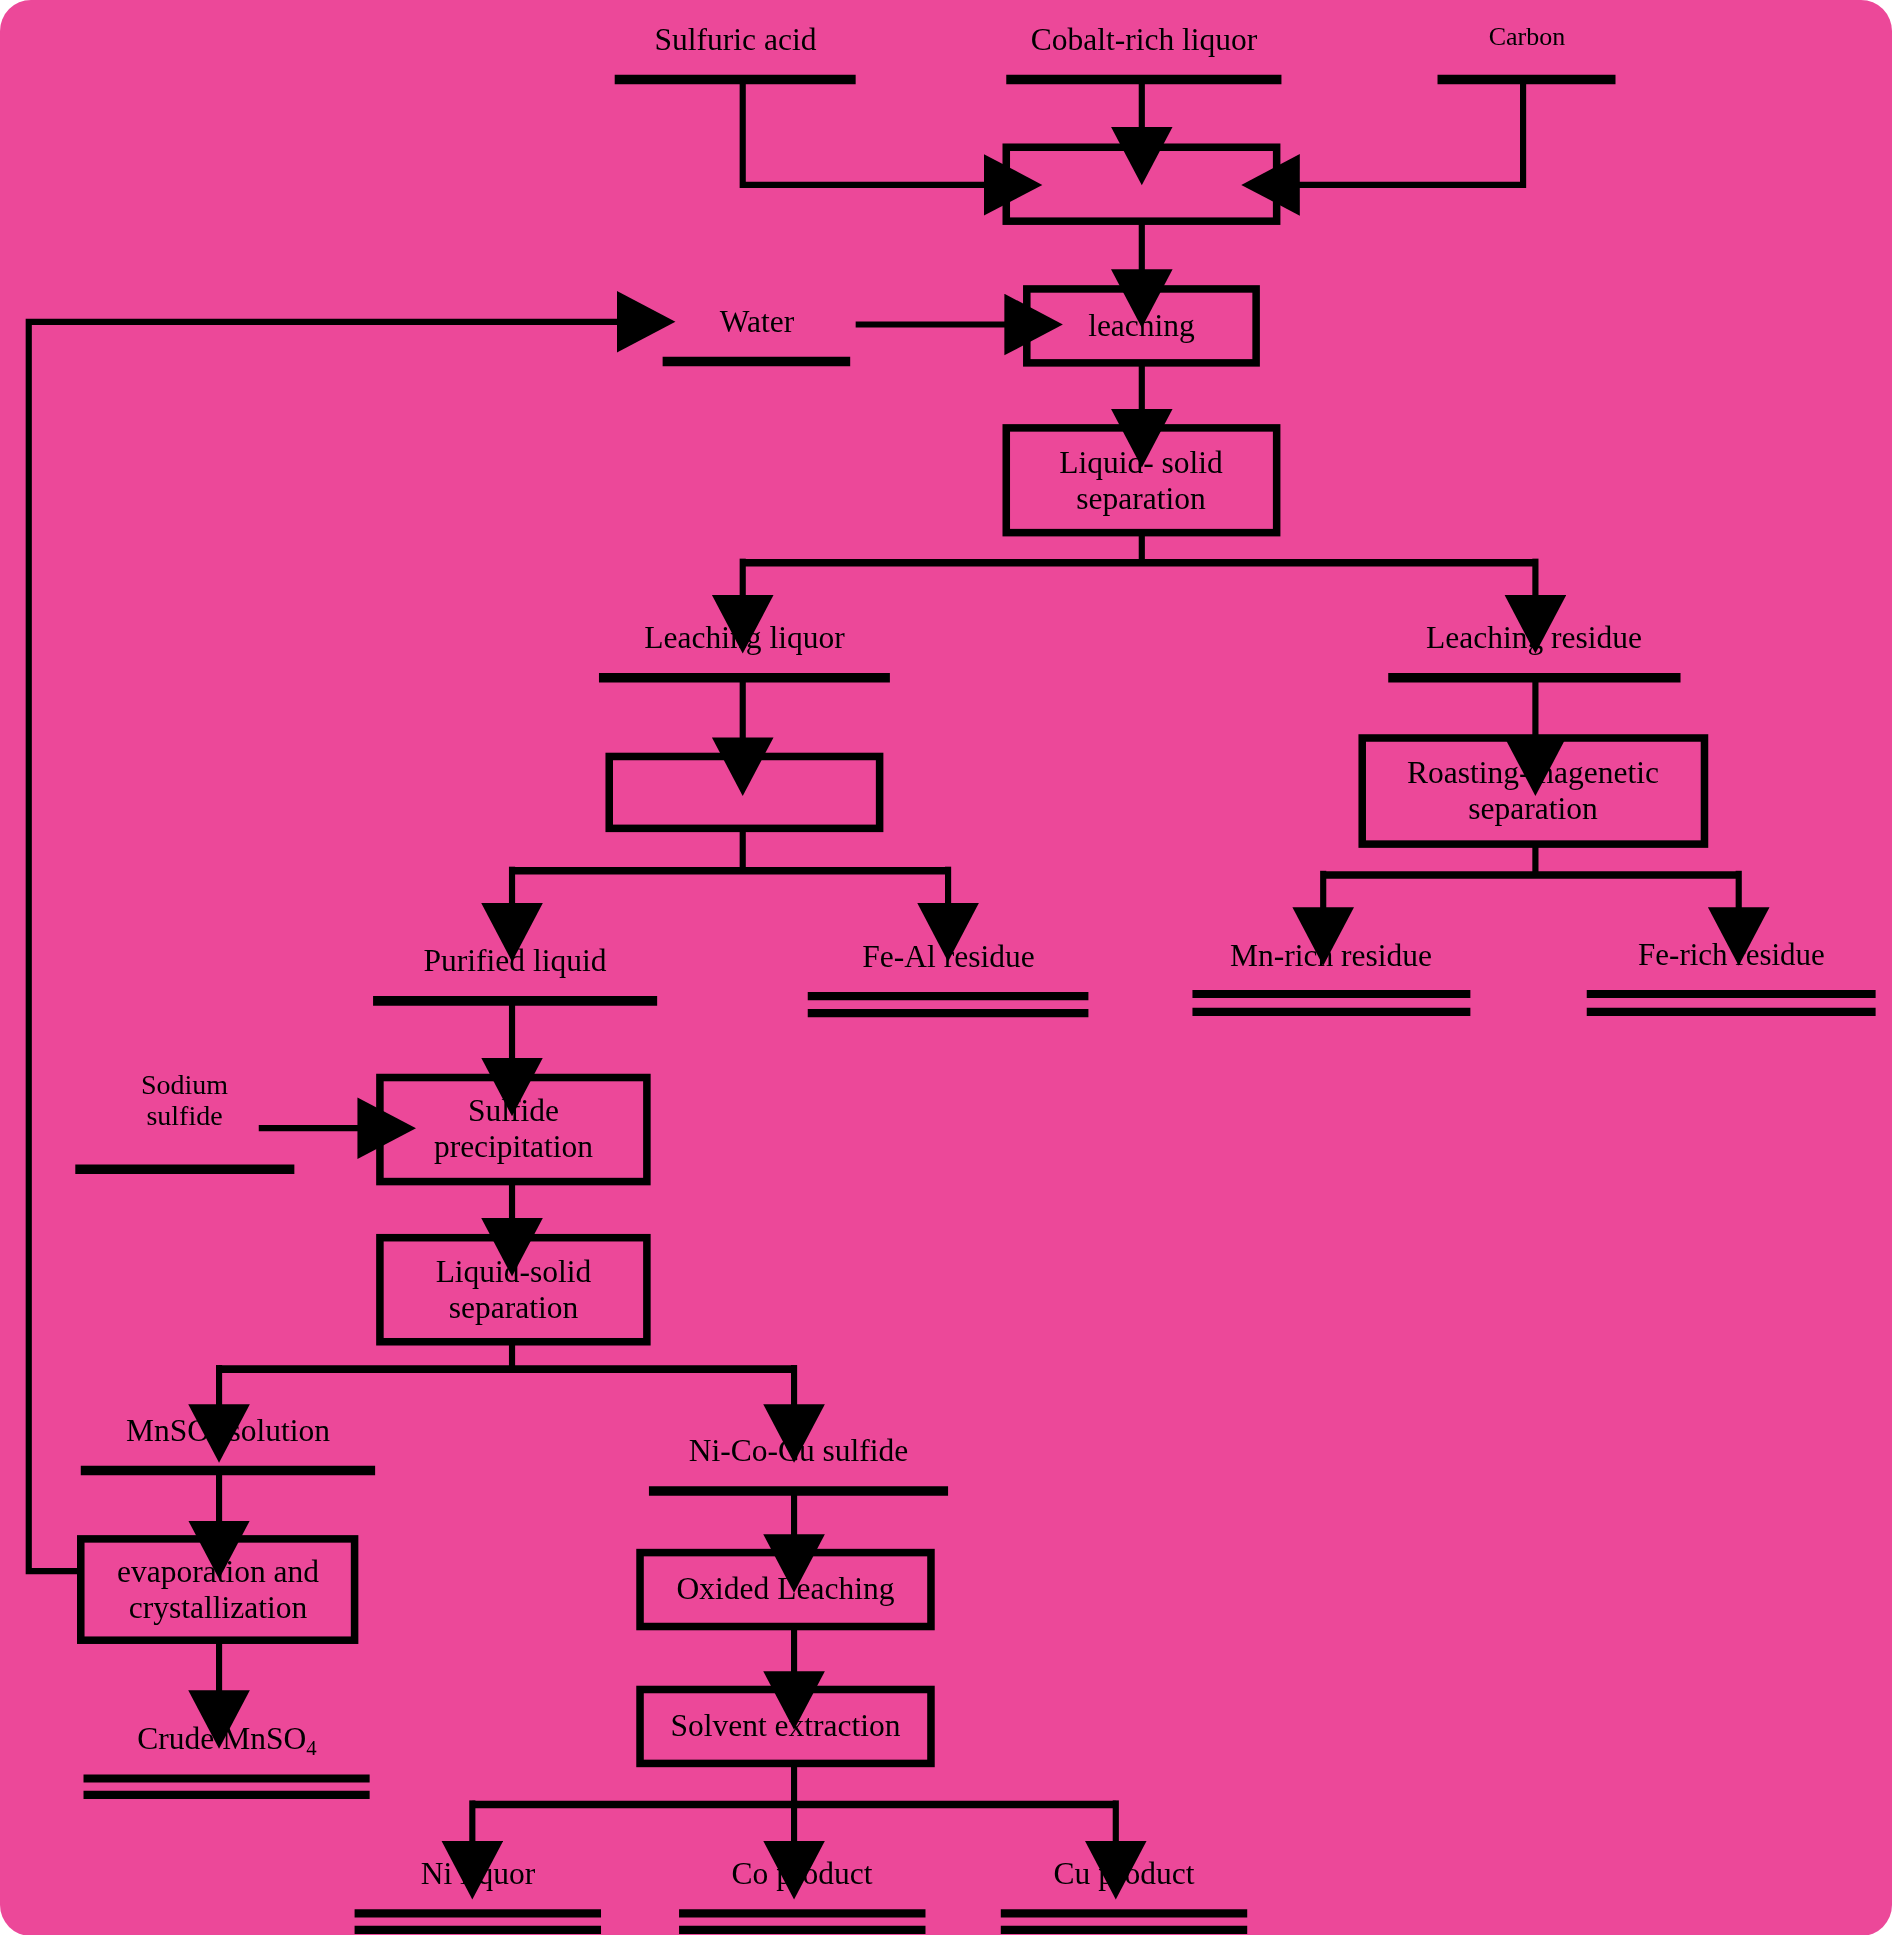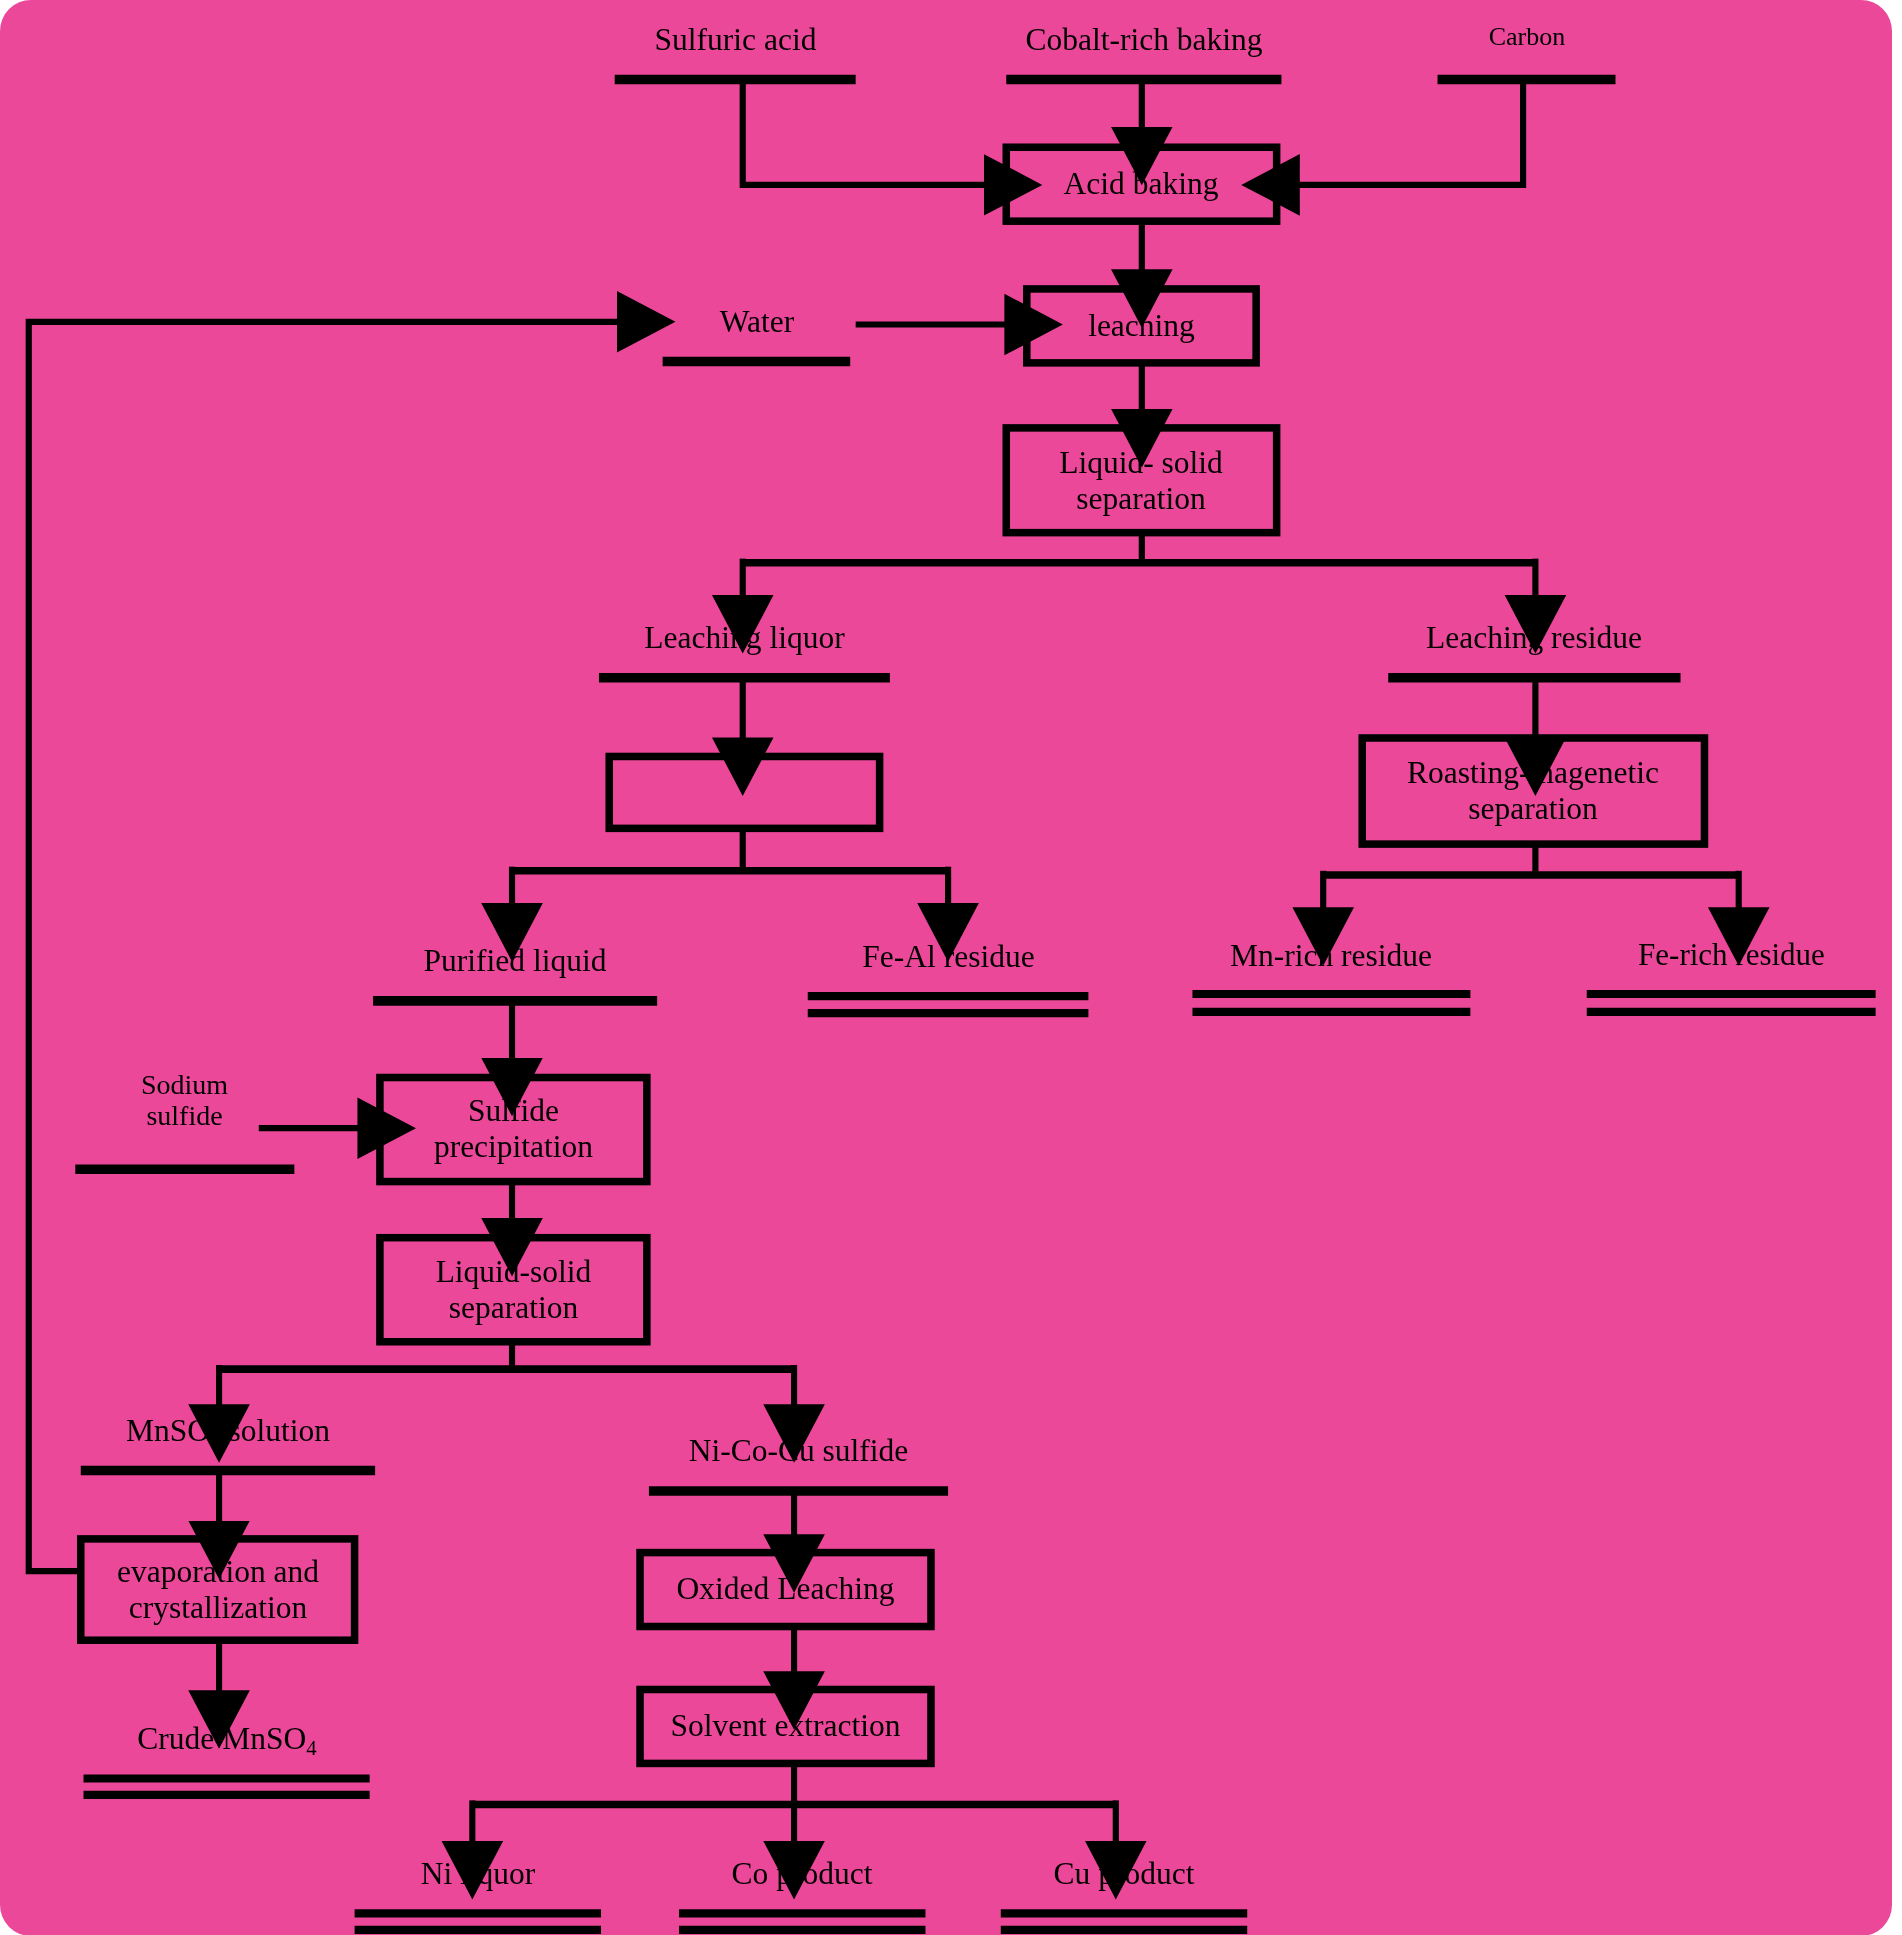--- a/index.html
+++ b/index.html
@@ -122,29 +122,28 @@
       <line x1="518" y1="2795" x2="878" y2="2795" stroke-width="12"></line>
       <line x1="518" y1="2819" x2="878" y2="2819" stroke-width="12"></line>
       <line x1="992" y1="2795" x2="1352" y2="2795" stroke-width="12"></line>
       <line x1="992" y1="2819" x2="1352" y2="2819" stroke-width="12"></line>
       <line x1="1462" y1="2795" x2="1822" y2="2795" stroke-width="12"></line>
       <line x1="1462" y1="2819" x2="1822" y2="2819" stroke-width="12"></line>
     </g>
   </svg>
 
   <div class="lbl" style="left:615px;top:22px;width:241px;font-size:31.5px;">Sulfuric acid</div>
-  <div class="lbl" style="left:997px;top:22px;width:294px;font-size:31.5px;">Cobalt-rich baking</div>
+  <div class="lbl" style="left:997px;top:22px;width:294px;font-size:31.5px;">Cobalt-rich liquor</div>
   <div class="lbl" style="left:1431px;top:22px;width:192px;font-size:26px;">Carbon</div>
   <div class="lbl" style="left:663px;top:304px;width:188px;font-size:31.5px;">Water</div>
   <div class="lbl" style="left:75px;top:1069px;width:219px;font-size:28px;">
     <div>Sodium</div>
     <div>sulfide</div>
   </div>
 
-  <div class="boxlbl" style="left:1006px;top:147px;width:270px;height:74px;font-size:31.5px;">Acid  baking</div>
   <div class="boxlbl" style="left:1027px;top:289px;width:229px;height:74px;font-size:31.5px;">leaching</div>
   <div class="boxlbl" style="left:1006px;top:428px;width:270px;height:105px;font-size:31.5px;flex-direction:column;">
     <div>Liquid- solid</div>
     <div>separation</div>
   </div>
   <div class="boxlbl" style="left:1362px;top:738px;width:342px;height:106px;font-size:31.5px;flex-direction:column;">
     <div>Roasting-magenetic</div>
     <div>separation</div>
   </div>
   <div class="boxlbl" style="left:380px;top:1077px;width:267px;height:104px;font-size:31.5px;flex-direction:column;">

